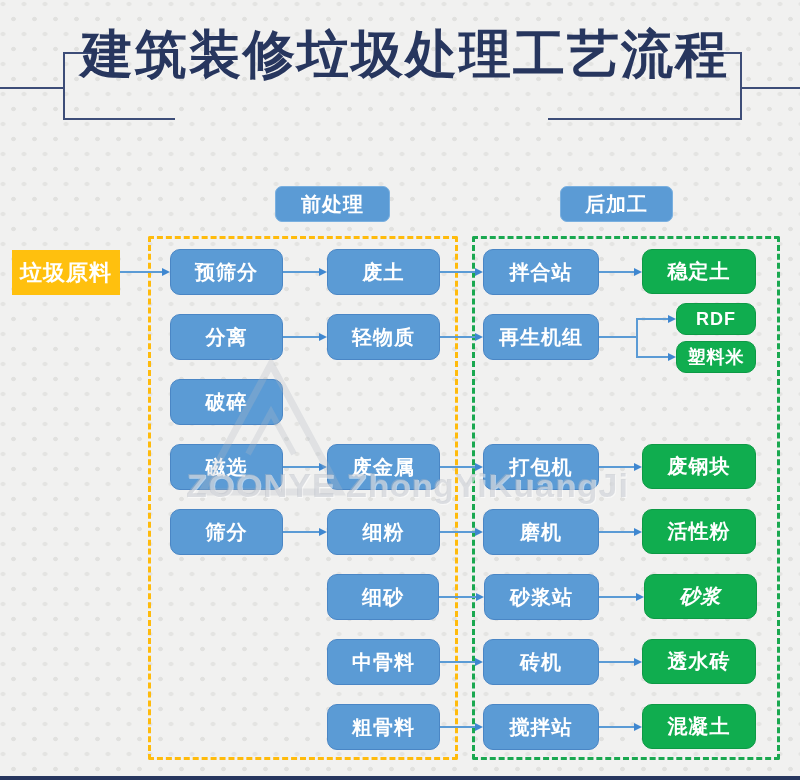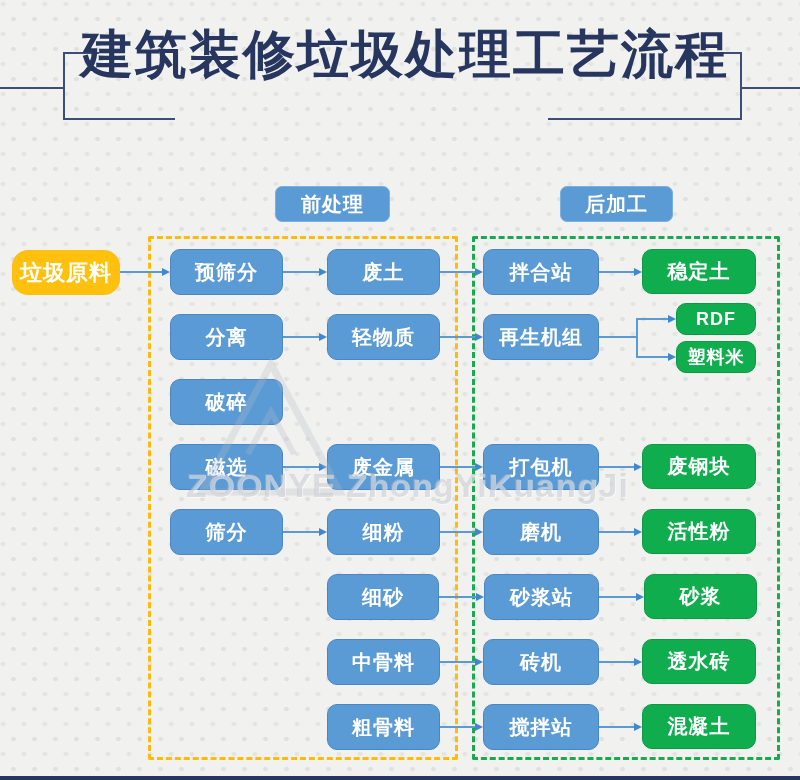--- a/index.html
+++ b/index.html
@@ -20,21 +20,21 @@
   
   .region{border-radius:2px;z-index:1;}
   .region.yellow{border:3px dashed #ffbb0c;}
   .region.green{border:3px dashed #1aa850;}
   
   .node{display:flex;align-items:center;justify-content:center;
     color:#ffffff;font-weight:bold;border-radius:10px;z-index:2;
     font-size:20px;letter-spacing:1px;box-sizing:border-box;}
   .node.blue{background:#5b9bd5;border:1px solid #4a86c5;}
   .node.green{background:#10ad4f;border:1px solid #0d9a45;}
-  .node.yellow{background:#ffc00e;border-radius:16px;}
+  .node.yellow{background:#ffc00e;border-radius:0;}
   .node.seclabel{background:#5b9bd5;border:1px solid #7ab0e0;border-radius:7px;font-size:20px;}
   
   .edge-h,.edge-v{background:#5b9bd5;z-index:2;}
   .edge-head{width:0;height:0;border-top:4.5px solid transparent;
     border-bottom:4.5px solid transparent;border-left:8px solid #3f87d0;z-index:2;}
   
   .wm{z-index:5;pointer-events:none;color:rgba(178,183,193,0.42);
     text-shadow:1px 1px 0 rgba(255,255,255,0.55);font-weight:bold;white-space:nowrap;}
   .wm-cjk{left:322px;top:398px;font-size:82px;letter-spacing:4px;}
   .wm-latin{left:186px;top:466px;font-size:34px;letter-spacing:1px;}
@@ -78,21 +78,21 @@
       <div class="abs node blue" style="left: 170px; top: 444px; width: 113px; height: 46px;">磁选</div>
       <div class="abs node blue" style="left: 327px; top: 444px; width: 113px; height: 46px;">废金属</div>
       <div class="abs node blue" style="left: 483px; top: 444px; width: 116px; height: 46px;">打包机</div>
       <div class="abs node green" style="left: 642px; top: 444px; width: 114px; height: 45px;">废钢块</div>
       <div class="abs node blue" style="left: 170px; top: 509px; width: 113px; height: 46px;">筛分</div>
       <div class="abs node blue" style="left: 327px; top: 509px; width: 113px; height: 46px;">细粉</div>
       <div class="abs node blue" style="left: 483px; top: 509px; width: 116px; height: 46px;">磨机</div>
       <div class="abs node green" style="left: 642px; top: 509px; width: 114px; height: 45px;">活性粉</div>
       <div class="abs node blue" style="left: 327px; top: 574px; width: 112px; height: 46px;">细砂</div>
       <div class="abs node blue" style="left: 484px; top: 574px; width: 115px; height: 46px;">砂浆站</div>
-      <div class="abs node green" style="left: 644px; top: 574px; width: 113px; height: 45px;">砂浆</div>
+      <div class="abs node green" style="left: 644px; top: 574px; width: 113px; height: 45px; font-style: italic;">砂浆</div>
       <div class="abs node blue" style="left: 327px; top: 639px; width: 113px; height: 46px;">中骨料</div>
       <div class="abs node blue" style="left: 483px; top: 639px; width: 116px; height: 46px;">砖机</div>
       <div class="abs node green" style="left: 642px; top: 639px; width: 114px; height: 45px;">透水砖</div>
       <div class="abs node blue" style="left: 327px; top: 704px; width: 113px; height: 46px;">粗骨料</div>
       <div class="abs node blue" style="left: 483px; top: 704px; width: 116px; height: 46px;">搅拌站</div>
       <div class="abs node green" style="left: 642px; top: 704px; width: 114px; height: 45px;">混凝土</div>
       <div class="abs edge-h" style="left: 120px; top: 271px; width: 43px; height: 2px;"></div>
       <div class="abs edge-head" style="left: 162px; top: 267.5px;"></div>
       <div class="abs edge-h" style="left: 283px; top: 271px; width: 37px; height: 2px;"></div>
       <div class="abs edge-head" style="left: 319px; top: 267.5px;"></div>

